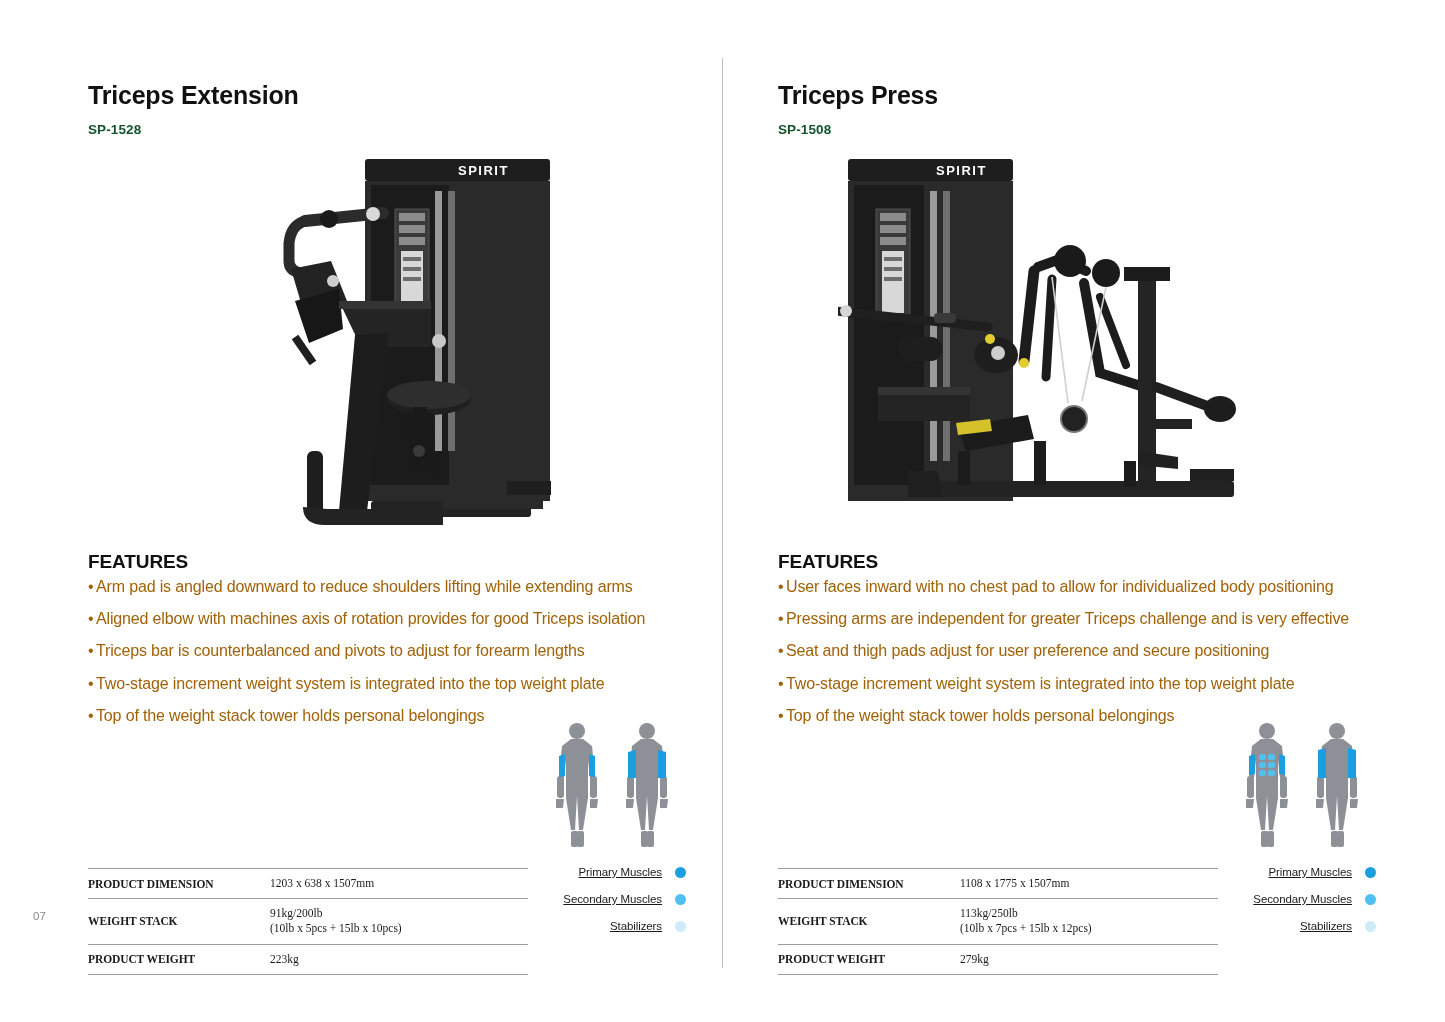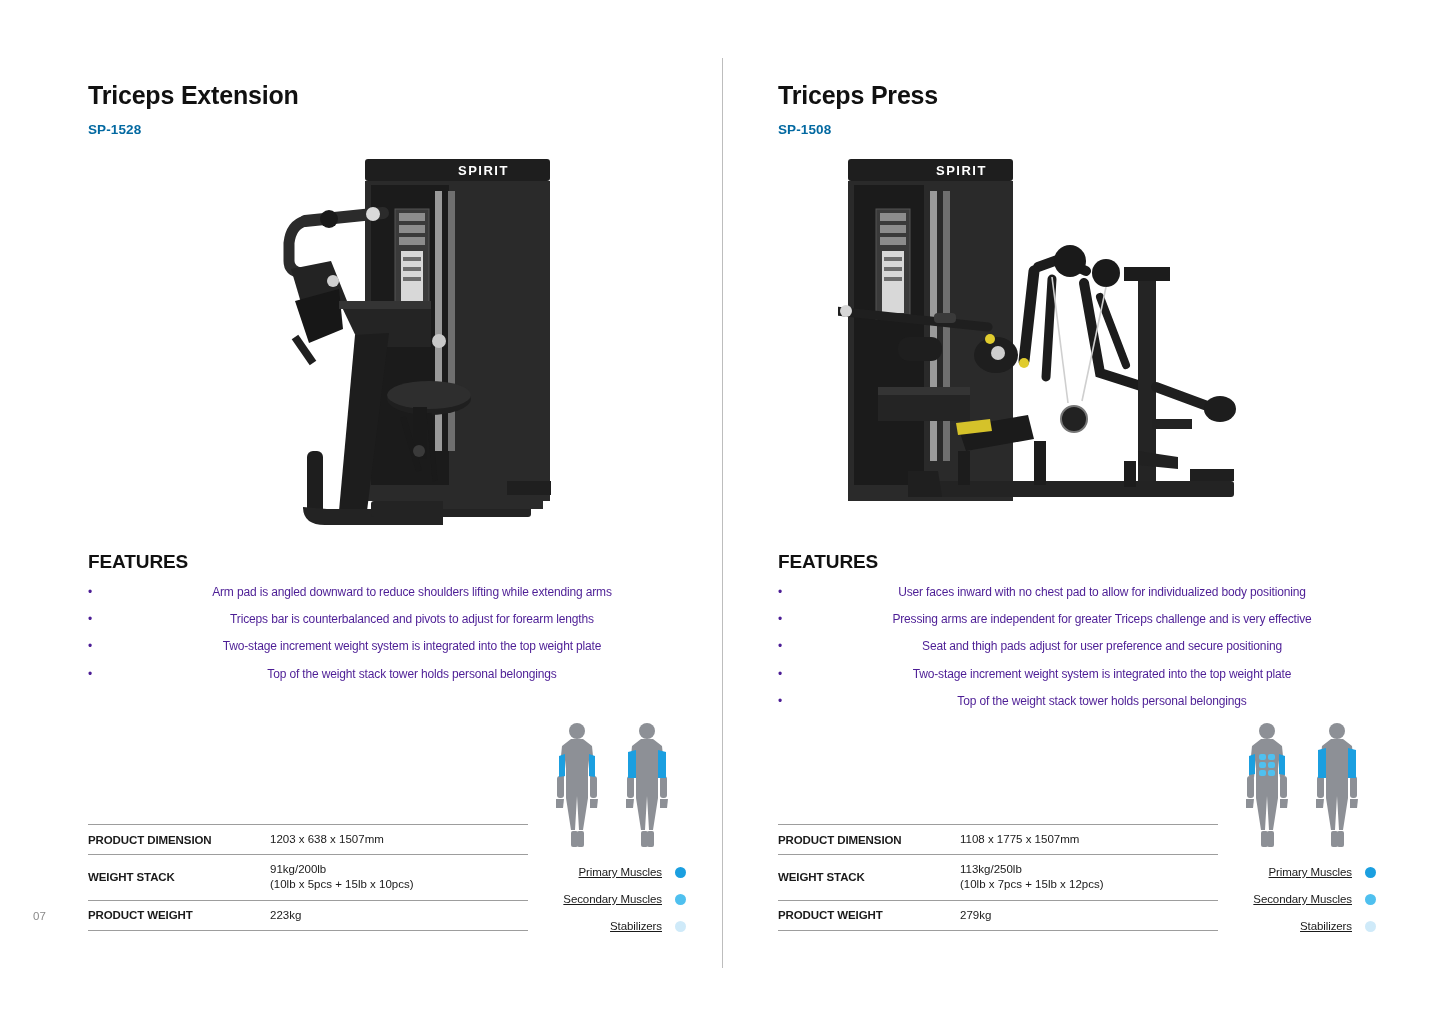--- a/index.html
+++ b/index.html
@@ -44,69 +44,69 @@
     letter-spacing: -0.2px;
     margin: 0;
     padding-top: 82px;
     line-height: 1.1;
     color: #111;
   }
   .prod-model {
     font-size: 13.5px;
     font-weight: bold;
     margin-top: 12px;
-    color: #0369a1;
+    color: #14532d;
     letter-spacing: 0.1px;
   }
 
   .machine-wrap {
     position: relative;
     height: 400px;
     margin-top: 14px;
   }
   .machine-svg {
     display: block;
     margin: 0 auto;
   }
 
   .features-head {
     font-size: 19px;
     font-weight: bold;
-    margin: 0 0 12px 0;
+    margin: 0 0 4px 0;
     color: #111;
     letter-spacing: -0.1px;
   }
   .feature-list {
     list-style: none;
     margin: 0;
     padding: 0;
   }
   .feature-list li {
-    font-size: 12px;
+    font-size: 16px;
     line-height: 1.28;
-    color: #4c1d95;
+    color: #a16207;
     margin-bottom: 12px;
     padding-left: 8px;
     position: relative;
     letter-spacing: -0.15px;
-    text-align: center;
   }
   .feature-list li::before {
     content: "\2022";
     position: absolute;
     left: 0;
     top: 0;
   }
 
   .spec-table {
     position: absolute;
     left: 0;
-    top: 824px;
+    top: 868px;
     width: 440px;
     border-collapse: collapse;
+    font-family: Liberation Serif, serif;
   }
   .spec-table td {
     border-top: 1px solid #9d9d9d;
     padding: 7px 0 7px 0;
     font-size: 11.5px;
     vertical-align: middle;
     color: #1a1a1a;
   }
   .spec-table tr:last-child td {
     border-bottom: 1px solid #9d9d9d;
@@ -230,20 +230,21 @@
         <path d="M160 266 L176 320" stroke="#1a1a1a" stroke-width="6"></path>
         <path d="M186 262 L192 330" stroke="#1a1a1a" stroke-width="5"></path>
         <circle cx="176" cy="300" r="6" fill="#3a3a3a"></circle>
         <path d="M52 186 L70 212" stroke="#1f1f1f" stroke-width="8"></path>
       </svg>
     </div>
 
     <h2 class="features-head">FEATURES</h2>
     <ul class="feature-list">
       <li>Arm pad is angled downward to reduce shoulders lifting while extending arms</li>
+      <li>Aligned elbow with machines axis of rotation provides for good Triceps isolation</li>
       <li>Triceps bar is counterbalanced and pivots to adjust for forearm lengths</li>
       <li>Two-stage increment weight system is integrated into the top weight plate</li>
       <li>Top of the weight stack tower holds personal belongings</li>
     </ul>
 
     <table class="spec-table">
       <tbody>
           <tr>
         <td class="spec-label">PRODUCT DIMENSION</td>
         <td class="spec-value" style="white-space:pre-line">1203 x 638 x 1507mm</td>

